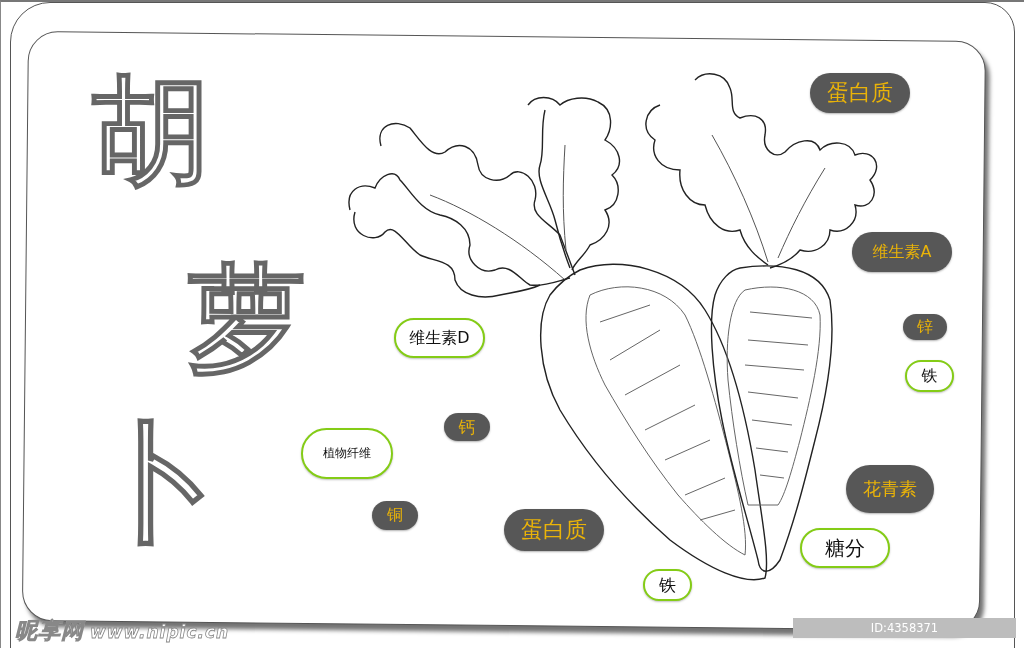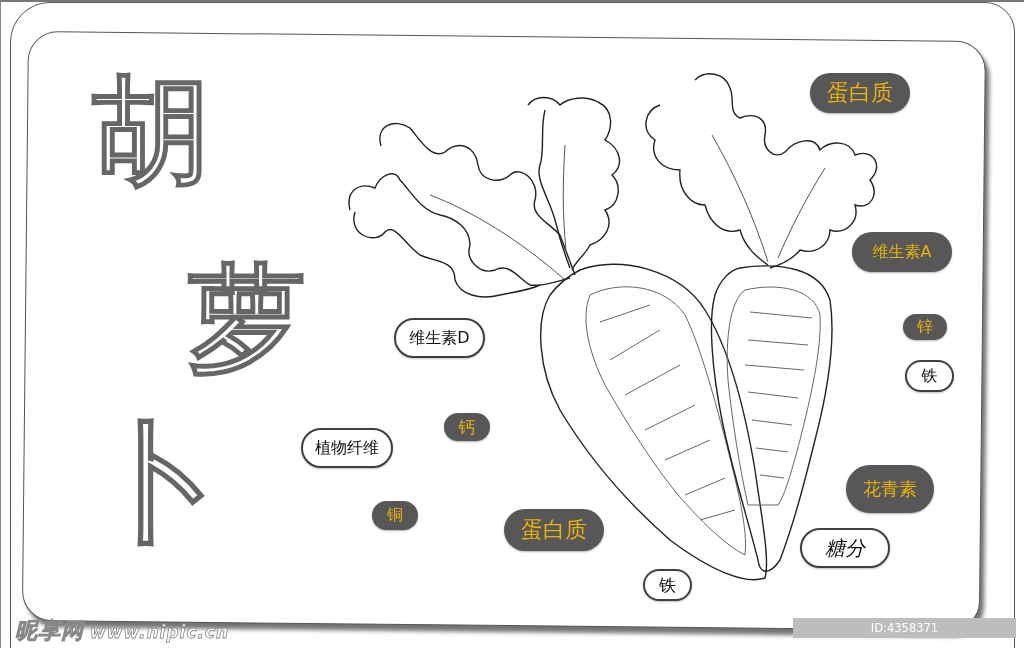--- a/index.html
+++ b/index.html
@@ -27,21 +27,21 @@
   .title-char {
     position: absolute; font-weight: bold; color: #fff;
     -webkit-text-stroke: 1.2px #666; font-size: 118px; line-height: 1;
     font-family: "DejaVu Sans", sans-serif;
   }
   .pill {
     position: absolute; display: flex; align-items: center; justify-content: center;
     border-radius: 999px; box-sizing: border-box; white-space: nowrap;
   }
   .pill.dark { background: #575757; color: #eab308; box-shadow: 0 1px 2px rgba(0,0,0,.3); }
-  .pill.light { background: #fff; color: #111; border: 2px solid #404040; box-shadow: 0 1px 2px rgba(0,0,0,.25); }
+  .pill.light { background: #fff; color: #111; border: 2px solid #84cc16; box-shadow: 0 1px 2px rgba(0,0,0,.25); }
   .art { position: absolute; left: 0; top: 0; }
   .watermark-left {
     position: absolute; left: 15px; top: 616px; font-size: 22px; font-weight: bold;
     color: #fff; -webkit-text-stroke: 0.8px #888; font-style: italic; letter-spacing: 1px;
   }
   .watermark-left .url { font-size: 17px; margin-left: 6px; }
   .watermark-right {
     position: absolute; left: 793px; top: 618px; width: 223px; height: 20px;
     background: #bdbdbd; color: #fff; font-size: 11.5px; line-height: 20px;
     text-align: center; font-family: "DejaVu Sans", sans-serif;
@@ -90,24 +90,24 @@
       <path d="M750,312 L812,318 M748,340 L808,345 M745,365 L804,370 M748,392 L798,398 M752,420 L792,425 M756,448 L788,452 M760,475 L784,478" stroke="#666" stroke-width="1"></path>
     </g>
   </svg>
 
   <div class="pill dark" style="left:810px; top:73px; width:100px; height:40px; font-size:22px;">蛋白质</div>
   <div class="pill dark" style="left:852px; top:222px; width:100px; height:40px; font-size:16px;margin-top:10px;">维生素A</div>
   <div class="pill dark" style="left:903px; top:314px; width:44px; height:26px; font-size:16px;">锌</div>
   <div class="pill light" style="left:905px; top:360px; width:49px; height:32px; font-size:16px;">铁</div>
   <div class="pill light" style="left:394px; top:318px; width:91px; height:40px; font-size:16px;">维生素D</div>
   <div class="pill dark" style="left:444px; top:413px; width:46px; height:28px; font-size:17px;">钙</div>
-  <div class="pill light" style="left:301px; top:428px; width:92px; height:40px; font-size:16px;">植物纤维</div>
+  <div class="pill light" style="left:301px; top:428px; width:92px; height:51px; font-size:12px;">植物纤维</div>
   <div class="pill dark" style="left:372px; top:501px; width:46px; height:29px; font-size:16px;">铜</div>
   <div class="pill dark" style="left:504px; top:509px; width:100px; height:42px; font-size:22px;">蛋白质</div>
   <div class="pill dark" style="left:846px; top:465px; width:88px; height:48px; font-size:18px;">花青素</div>
-  <div class="pill light" style="left:800px; top:528px; width:90px; height:40px; font-size:20px;font-style:italic;">糖分</div>
+  <div class="pill light" style="left:800px; top:528px; width:90px; height:40px; font-size:20px;">糖分</div>
   <div class="pill light" style="left:643px; top:569px; width:49px; height:32px; font-size:17px;">铁</div>
 
   <div class="watermark-left">
     <span>昵享网</span><span class="url">www.nipic.cn</span>
   </div>
   <div class="watermark-right">ID:4358371 NO:20200917094610538085</div>
 </div>
 
 </body></html>

